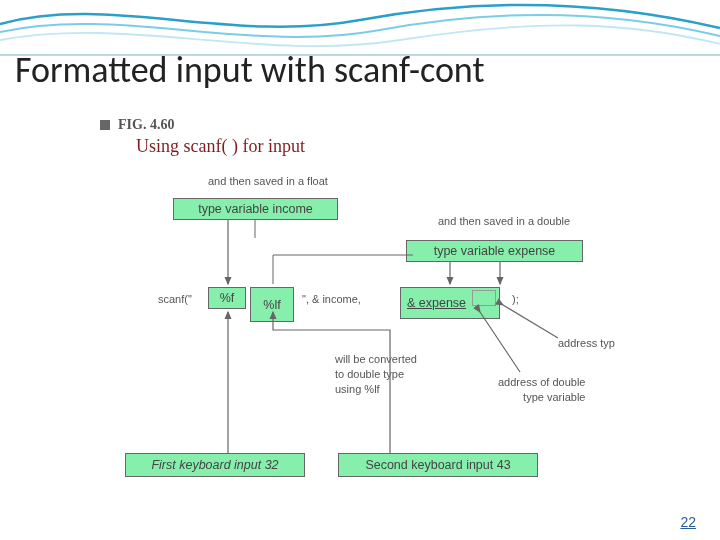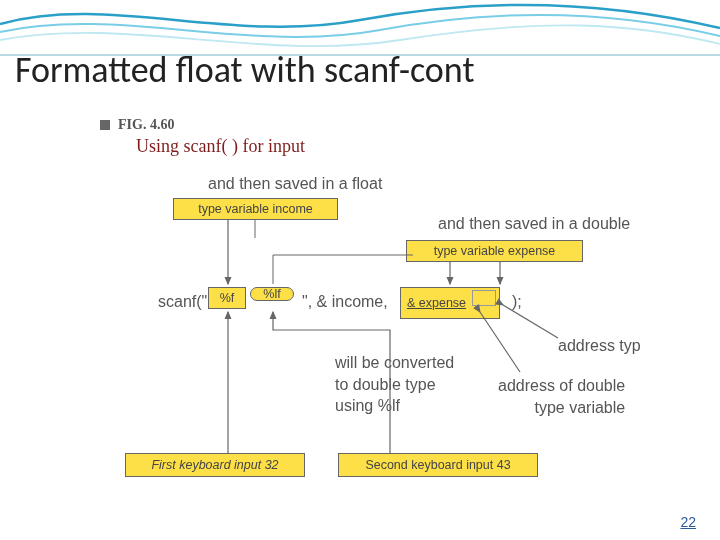--- a/index.html
+++ b/index.html
@@ -4,54 +4,54 @@
 <style>
   * { box-sizing: border-box; margin: 0; padding: 0; }
   html, body { width: 720px; height: 540px; font-family: Arial, sans-serif; background: #fff; overflow: hidden; }
   .slide { position: relative; width: 720px; height: 540px; }
   .wave { position: absolute; top: 0; left: 0; width: 720px; height: 60px; pointer-events: none; }
   .title { position: absolute; top: 48px; left: 15px; font-size: 36px; font-weight: 400; color: #222; font-family: Calibri, Arial, sans-serif; }
   .fig-cap { position: absolute; top: 117px; left: 118px; font-size: 14px; color: #555; font-family: Georgia, serif; }
   .fig-sub { position: absolute; top: 136px; left: 136px; font-size: 18px; color: #7f1d1d; font-family: Georgia, serif; }
   .fig-sq { position: absolute; top: 120px; left: 100px; width: 10px; height: 10px; background: #666; }
   .stage { position: absolute; top: 160px; left: 80px; width: 600px; height: 360px; }
-  .label { position: absolute; font-size: 16px; color: #555; font-family: Arial, sans-serif; white-space: pre; }
-  .box { position: absolute; border: 1px solid #666; background: #fde047; font-size: 12.5px; color: #444; display: flex; align-items: center; justify-content: center; padding: 3px 6px; font-family: Arial, sans-serif; }
+  .label { position: absolute; font-size: 11px; color: #555; font-family: Arial, sans-serif; white-space: pre; }
+  .box { position: absolute; border: 1px solid #666; background: #86efac; font-size: 12.5px; color: #444; display: flex; align-items: center; justify-content: center; padding: 3px 6px; font-family: Arial, sans-serif; }
   svg.arrows { position: absolute; top: 0; left: 0; width: 600px; height: 360px; pointer-events: none; }
   .page-num { position: absolute; bottom: 10px; right: 24px; font-size: 14px; color: #2a5aa0; text-decoration: underline; }
 </style>
 </head>
 <body>
 
 <div class="slide">
 
   <svg class="wave" viewBox="0 0 720 60" preserveAspectRatio="none">
     <path d="M0 24 C 110 -6, 230 44, 360 20 S 610 2, 720 28" stroke="#2aa0c8" stroke-width="2.5" fill="none"></path>
     <path d="M0 32 C 120 6, 250 54, 380 30 S 620 12, 720 36" stroke="#79cde6" stroke-width="2" fill="none"></path>
     <path d="M0 40 C 130 16, 260 62, 400 40 S 630 22, 720 44" stroke="#bfe8f2" stroke-width="1.8" fill="none"></path>
     <path d="M0 55 L720 55" stroke="#1b7fa6" stroke-width="0.6"></path>
   </svg>
 
-  <div class="title">Formatted float with scanf-cont</div>
+  <div class="title">Formatted input with scanf-cont</div>
 
   <div class="fig-sq"></div>
   <div class="fig-cap"><b>FIG. 4.60</b></div>
   <div class="fig-sub">Using scanf( ) for input</div>
 
   <div class="stage">
 
     <div class="label" style="left:128px; top:15px;">and then saved in a float</div>
     <div class="box" style="left:93px; top:38px; width:165px; height:22px;">type variable income</div>
 
     <div class="label" style="left:358px; top:55px;">and then saved in a double</div>
     <div class="box" style="left:326px; top:80px; width:177px; height:22px;">type variable expense</div>
 
     <div class="label" style="left:78px; top:133px;">scanf("</div>
     <div class="box" style="left:128px; top:127px; width:38px; height:22px;">%f</div>
-    <div class="box" style="left:170px; top:127px; width:44px; height:14px;border-radius:7px;">%lf</div>
+    <div class="box" style="left:170px; top:127px; width:44px; height:35px;">%lf</div>
     <div class="label" style="left:222px; top:133px;">", &amp; income,</div>
     <div class="box" style="left:320px; top:127px; width:100px; height:32px; justify-content:flex-start;text-decoration:underline;">&amp; expense</div>
 
     <div class="box" style="left:392px; top:130px; width:24px; height:16px; border-color:#999;"></div>
     <div class="label" style="left:432px; top:133px;">);</div>
 
     <div class="label" style="left:478px; top:177px;">address typ</div>
 
     <div class="label" style="left:255px; top:192px; line-height:1.35;">will be converted
 to double type

